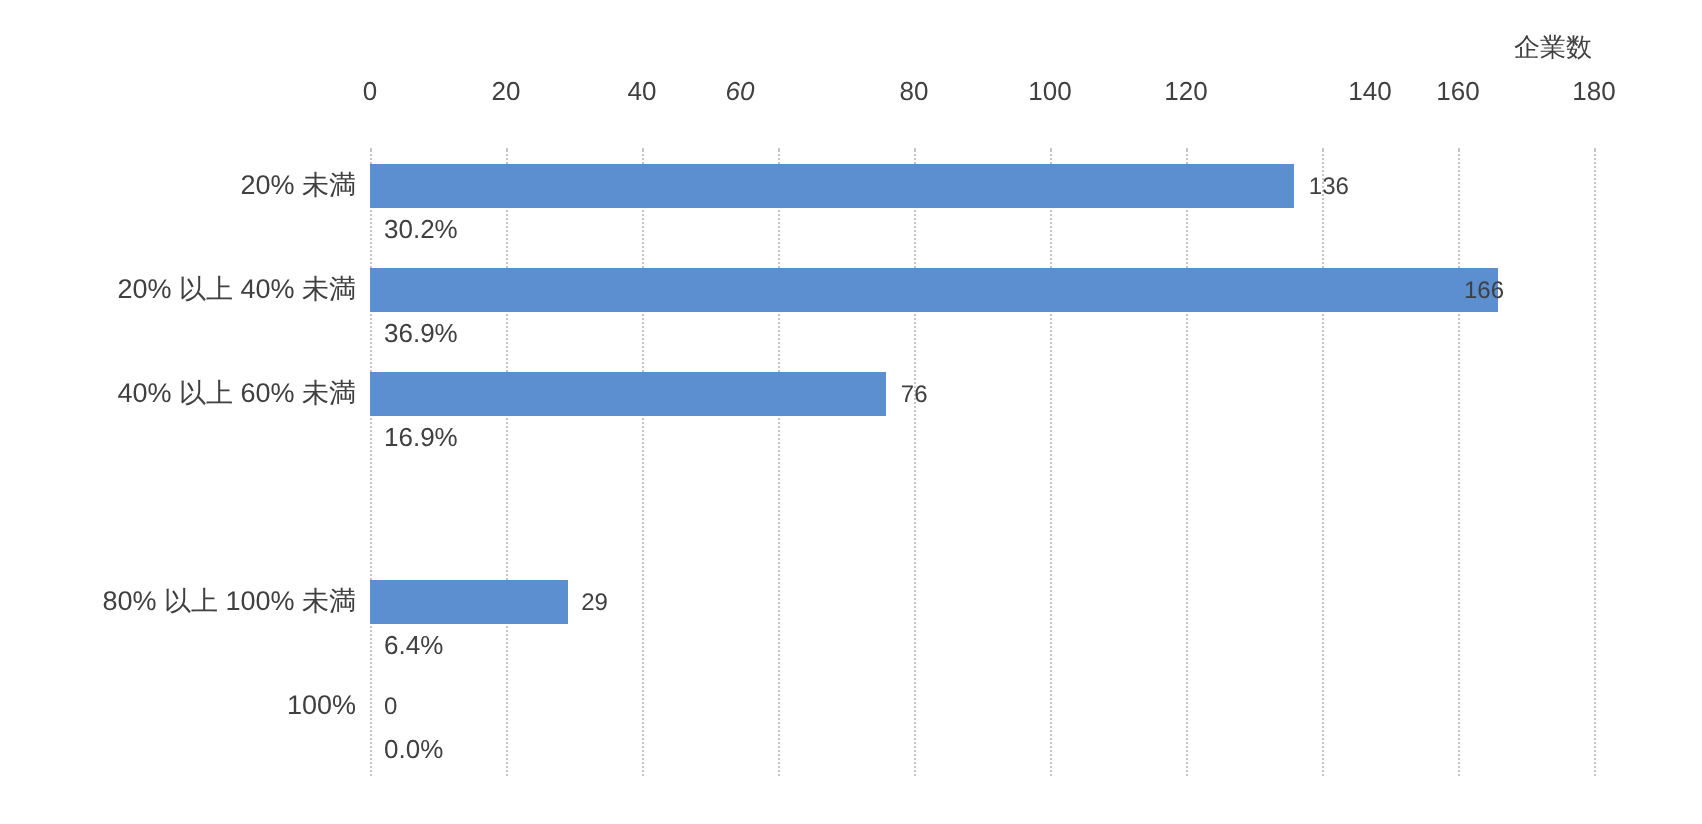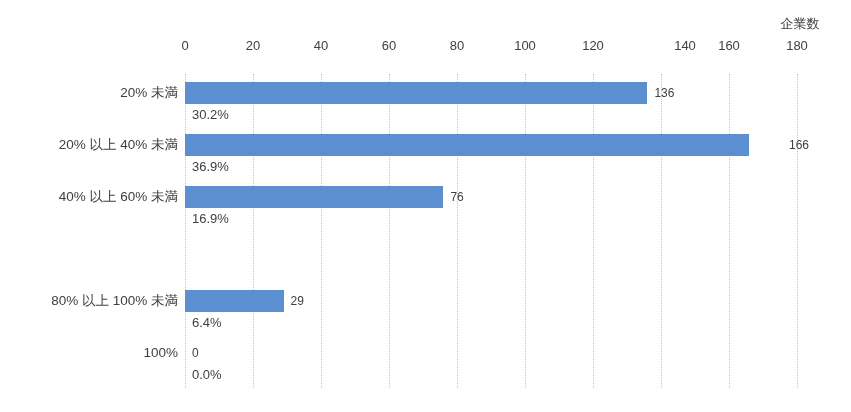--- a/index.html
+++ b/index.html
@@ -97,26 +97,26 @@
     color: #404040;
     line-height: 20px;
     white-space: nowrap;
   }
 </style>
 </head>
 <body>
 
 <div id="chart-root">
 
-  <div class="axis-caption" style="left:770px; top:15px; width:60px;">企業数</div>
+  <div class="axis-caption" style="left:736px; top:15px; width:60px;text-align:right;">企業数</div>
 
   <div class="xtick" style="left:185px;">0</div>
   <div class="xtick" style="left:253px;">20</div>
   <div class="xtick" style="left:321px;">40</div>
-  <div class="xtick" style="left:389px;">60</div>
+  <div class="xtick" style="left:370px;font-style:italic;">60</div>
   <div class="xtick" style="left:457px;">80</div>
   <div class="xtick" style="left:525px;">100</div>
   <div class="xtick" style="left:593px;">120</div>
   <div class="xtick" style="left:685px;">140</div>
   <div class="xtick" style="left:729px;">160</div>
   <div class="xtick" style="left:797px;">180</div>
 
   <div class="gridline" style="left:185px;"></div>
   <div class="gridline" style="left:253px;"></div>
   <div class="gridline" style="left:321px;"></div>
@@ -133,21 +133,21 @@
     <div class="row" style="top:82px;">
       <div class="cat-label">20% 未満</div>
       <div class="bar" style="width: 462.4px; background: rgb(91, 143, 208);"></div>
       <div class="bar-value" style="left: 654.4px;">136</div>
       <div class="pct-value">30.2%</div>
     </div>
 
     <div class="row" style="top:134px;">
       <div class="cat-label">20% 以上 40% 未満</div>
       <div class="bar" style="width: 564.4px; background: rgb(91, 143, 208);"></div>
-      <div class="bar-value" style="left: 789px;">166</div>
+      <div class="bar-value" style="left: 732px;">166</div>
       <div class="pct-value">36.9%</div>
     </div>
 
     <div class="row" style="top:186px;">
       <div class="cat-label">40% 以上 60% 未満</div>
       <div class="bar" style="width: 258.4px; background: rgb(91, 143, 208);"></div>
       <div class="bar-value" style="left: 450.4px;">76</div>
       <div class="pct-value">16.9%</div>
     </div>
 

